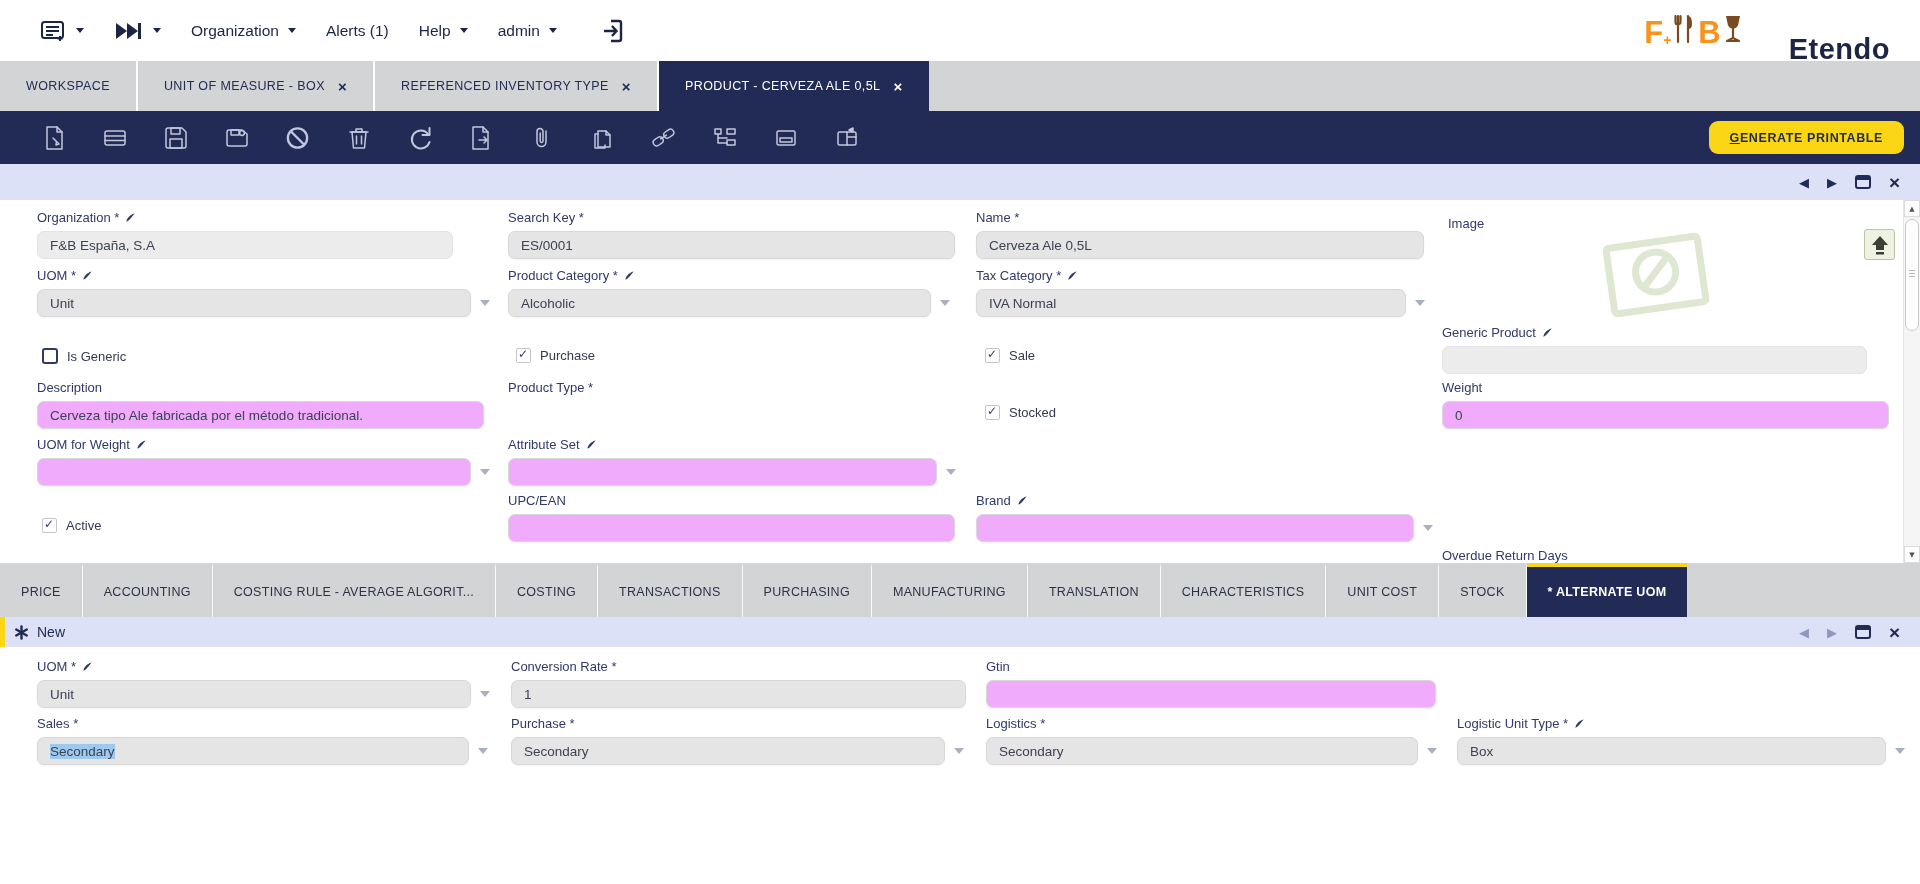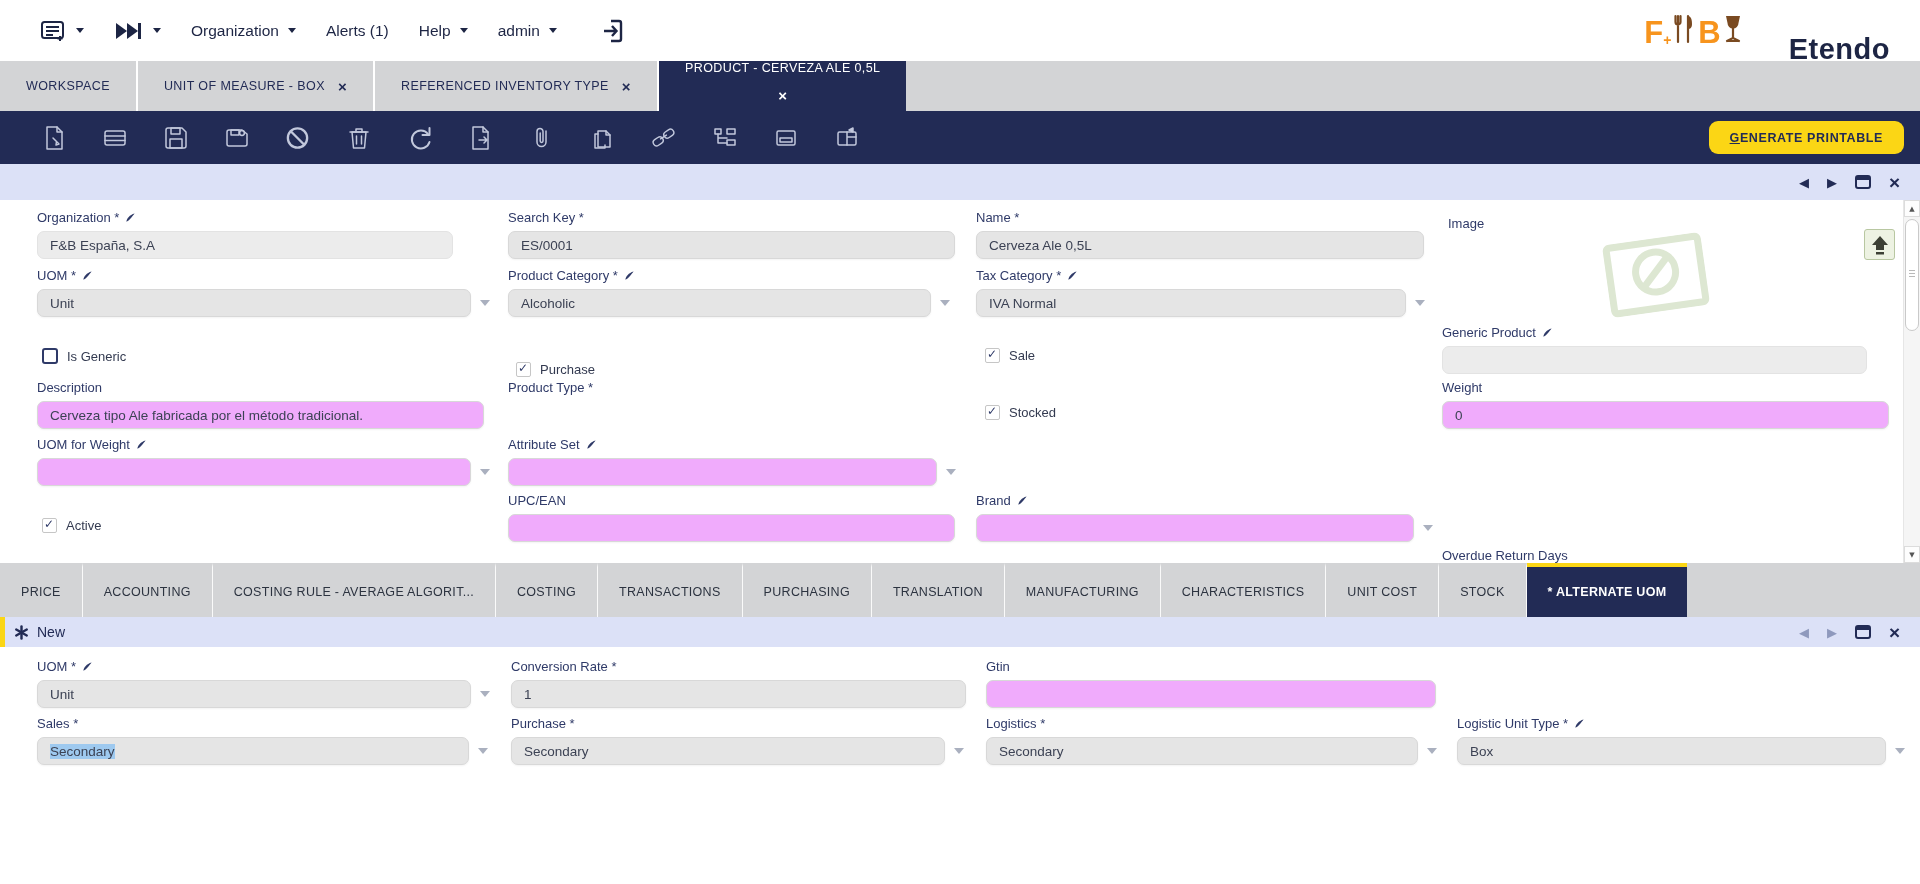--- a/index.html
+++ b/index.html
@@ -17,21 +17,21 @@
   .topbar-right { display:flex; align-items:center; gap:46px; }
   .brand { font-size:29px; font-weight:bold; color:#1d2544; letter-spacing:0.5px;margin-top:37px; }
   .fnb { display:flex; align-items:flex-end; gap:2px; }
   .fnb .oletter { color:#f7941d; font-size:31px; font-weight:800; line-height:1; }
   .fnb .plus { color:#f7941d; font-size:14px; font-weight:800; line-height:1; margin:0 1px 1px -2px; }
 
   
   .wintabs { position:absolute; top:61px; left:0; right:0; height:50px; background:#d3d4d6; display:flex; }
   .wintab { display:flex; align-items:center; gap:13px; padding:0 26px; font-size:12.5px; letter-spacing:0.4px;
     color:#222b55; font-weight:500; border-right:2px solid #fff; white-space:nowrap; }
-  .wintab.active { background:#222b55; color:#fff; border-right:none;flex-direction:column; }
+  .wintab.active { background:#222b55; color:#fff; border-right:none; }
   .tab-close { font-size:15px; font-weight:bold; line-height:1; }
 
   
   .toolbar { position:absolute; top:111px; left:0; right:0; height:53px; background:#222b55;
     display:flex; align-items:center; gap:34px; padding-left:40px; }
   .ticon { width:27px; height:27px; display:flex; align-items:center; justify-content:center; }
   .ticon svg { stroke:#c2c8dc; fill:none; stroke-width:1.5; stroke-linecap:round; stroke-linejoin:round; display:block; }
   .gen-btn { position:absolute; right:16px; top:10px; height:33px; padding:0 21px; background:#fbd615; color:#222b55;
     border:none; border-radius:9px; font-size:12.5px; font-weight:bold; letter-spacing:0.6px;
     font-family:"Liberation Sans",sans-serif; }
@@ -383,21 +383,21 @@
         </div>
       <div class="fwrap">
           <div class="fbox ro"></div>
         </div>
     </div>
 
     <div class="cbrow" style="left:42px; top:148px;">
       <span class="cb"></span>
       <span>Is Generic</span>
     </div>
-    <div class="cbrow" style="left:516px; top:148px;margin-top:14px;">
+    <div class="cbrow" style="left:516px; top:148px;">
       <span class="cb checked"></span>
       <span>Purchase</span>
     </div>
     <div class="cbrow" style="left:985px; top:148px;">
       <span class="cb checked"></span>
       <span>Sale</span>
     </div>
 
     <div class="fld" style="left:37px; top:180px; width:447px;">
       <div class="flabel">
@@ -496,24 +496,24 @@
     <div class="subtab">
         <span>COSTING</span>
       </div>
     <div class="subtab">
         <span>TRANSACTIONS</span>
       </div>
     <div class="subtab">
         <span>PURCHASING</span>
       </div>
     <div class="subtab">
+        <span>MANUFACTURING</span>
+      </div>
+    <div class="subtab">
         <span>TRANSLATION</span>
-      </div>
-    <div class="subtab">
-        <span>MANUFACTURING</span>
       </div>
     <div class="subtab">
         <span>CHARACTERISTICS</span>
       </div>
     <div class="subtab">
         <span>UNIT COST</span>
       </div>
     <div class="subtab">
         <span>STOCK</span>
       </div>

